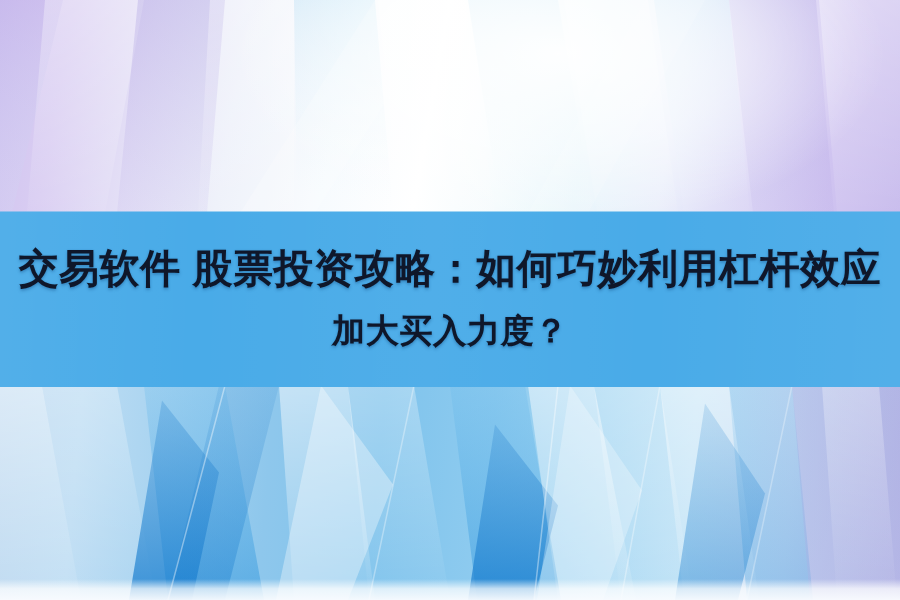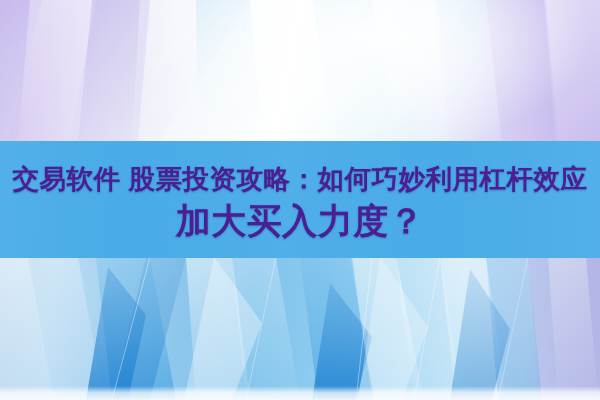--- a/index.html
+++ b/index.html
@@ -100,33 +100,33 @@
     background: linear-gradient(92deg,
       rgba(255,255,255,0.05) 0%,
       rgba(255,255,255,0.00) 22%,
       rgba(255,255,255,0.04) 48%,
       rgba(255,255,255,0.00) 72%,
       rgba(255,255,255,0.05) 100%);
     pointer-events: none;
   }
   .title-line {
     position: relative;
-    color: #4c1d95;
+    color: #0f172a;
     font-weight: bold;
     font-size: 27px;
     line-height: 41px;
     letter-spacing: 0.5px;
     white-space: nowrap;
     text-align: center;
     text-shadow:
        0 1px 2px rgba(32,96,150,0.45),
        0 0 1px rgba(32,96,150,0.30);
   }
   .title-line.line1 { font-size: 26.5px; }
-  .title-line.line2 { font-size: 35px; }
+  .title-line.line2 { font-size: 22px; }
 
   
   .watermark {
     position: absolute;
     left: 281px; top: 381px;
     width: 40px; height: 12px;
     z-index: 7;
     color: rgba(255,255,255,0.62);
     font-size: 9px;
     line-height: 12px;

